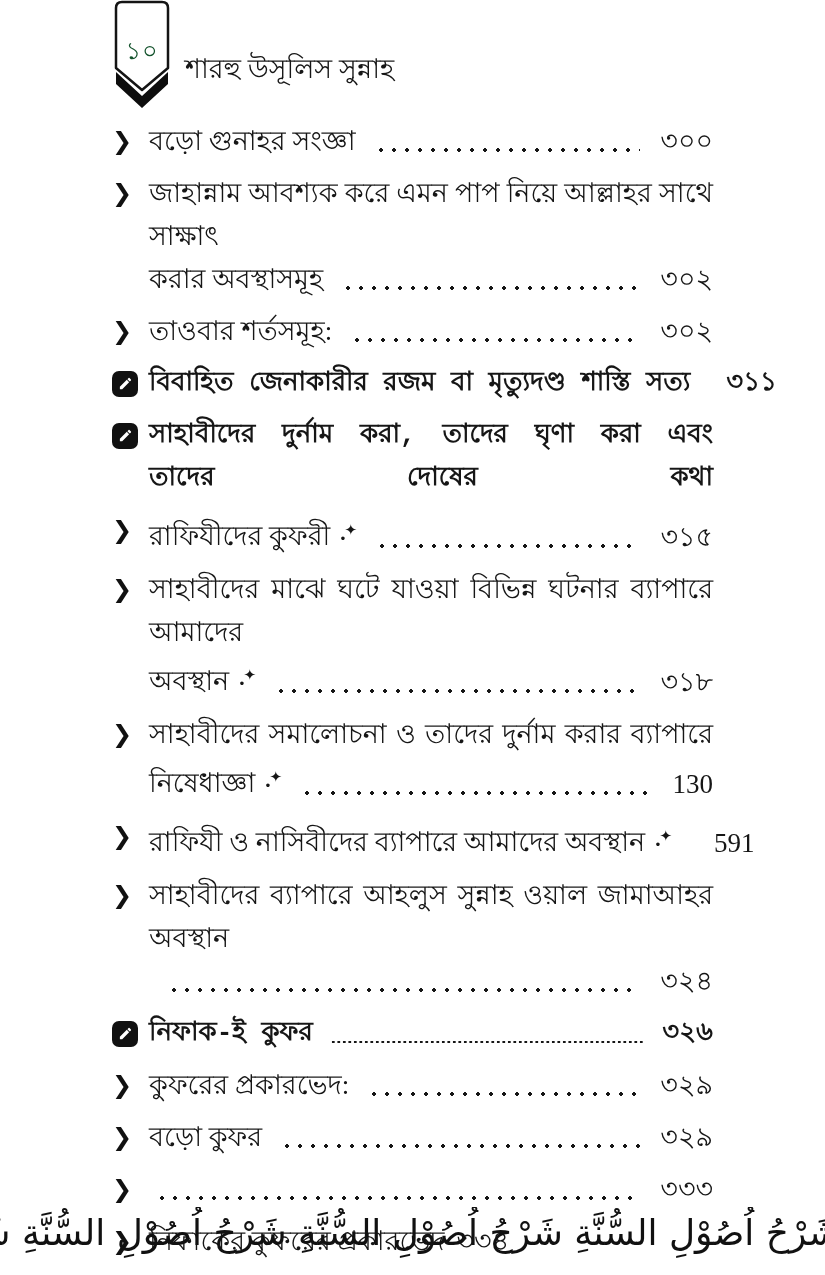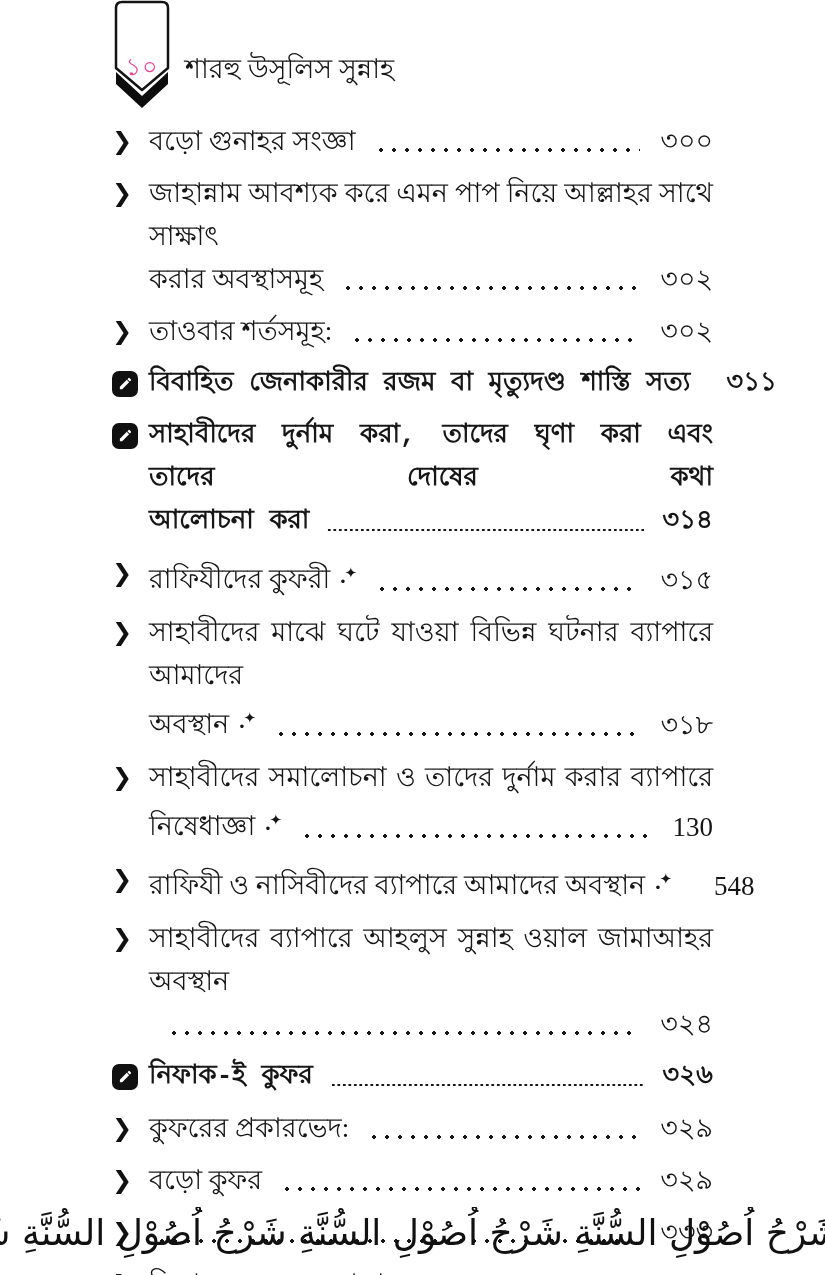--- a/index.html
+++ b/index.html
@@ -6,22 +6,22 @@
   html,body { background:#e8e8e8; }
   .page {
     position:relative; width:825px; height:1275px; margin:0 auto;
     background:#ffffff; overflow:hidden; color:#161616;
     font-family:"Liberation Serif", serif;
   }
 
   
   .ribbon { position:absolute; left:110px; top:0; width:64px; height:118px; }
   .ribbon-num {
-    position:absolute; left:0; top:48px; width:100%; text-align:center;
-    font-size:24px; color:#ec4899; letter-spacing:1px;
+    position:absolute; left:0; top:32px; width:100%; text-align:center;
+    font-size:24px; color:#14532d; letter-spacing:1px;
   }
   .header-title {
     position:absolute; left:185px; top:48px; font-size:27px; color:#161616;
     white-space:nowrap;
   }
 
   
   .toc {
     position:absolute; left:112px; top:120px; width:601px;
   }
@@ -126,25 +126,20 @@
         </div>
       </div>
       <div class="entry main">
         <span class="bullet"><span class="pencil-box">
             <svg viewBox="0 0 24 24" width="15" height="15" aria-hidden="true">
               <path fill="#ffffff" d="M3 17.25V21h3.75L17.81 9.94l-3.75-3.75L3 17.25zM20.71 7.04c.39-.39.39-1.02 0-1.41l-2.34-2.34a.996.996 0 0 0-1.41 0l-1.83 1.83 3.75 3.75 1.83-1.83z"></path>
             </svg>
           </span></span>
         <div class="body">
           <div class="wrap-line">সাহাবীদের দুর্নাম করা, তাদের ঘৃণা করা এবং তাদের দোষের কথা</div>
-          <div class="row">
-            <span class="text">আলোচনা করা</span>
-            <span class="leader"></span>
-            <span class="page-num">৩১৪</span>
-          </div>
         </div>
       </div>
       <div class="entry sub">
         <span class="bullet">❯</span>
         <div class="body">
           <div class="row">
             <span class="text">রাফিযীদের কুফরী<span class="starmark"><span class="sdot">·</span><span class="sglyph">✦</span></span></span>
             <span class="leader"></span>
             <span class="page-num">৩১৫</span>
           </div>
@@ -171,21 +166,21 @@
             <span class="page-num">130</span>
           </div>
         </div>
       </div>
       <div class="entry sub">
         <span class="bullet">❯</span>
         <div class="body">
           <div class="row">
             <span class="text">রাফিযী ও নাসিবীদের ব্যাপারে আমাদের অবস্থান<span class="starmark"><span class="sdot">·</span><span class="sglyph">✦</span></span></span>
             <span class="leader"></span>
-            <span class="page-num">548</span>
+            <span class="page-num">591</span>
           </div>
         </div>
       </div>
       <div class="entry sub">
         <span class="bullet">❯</span>
         <div class="body">
           <div class="wrap-line">সাহাবীদের ব্যাপারে আহলুস সুন্নাহ ওয়াল জামাআহর অবস্থান</div>
           <div class="row">
             <span class="text"></span>
             <span class="leader"></span>

